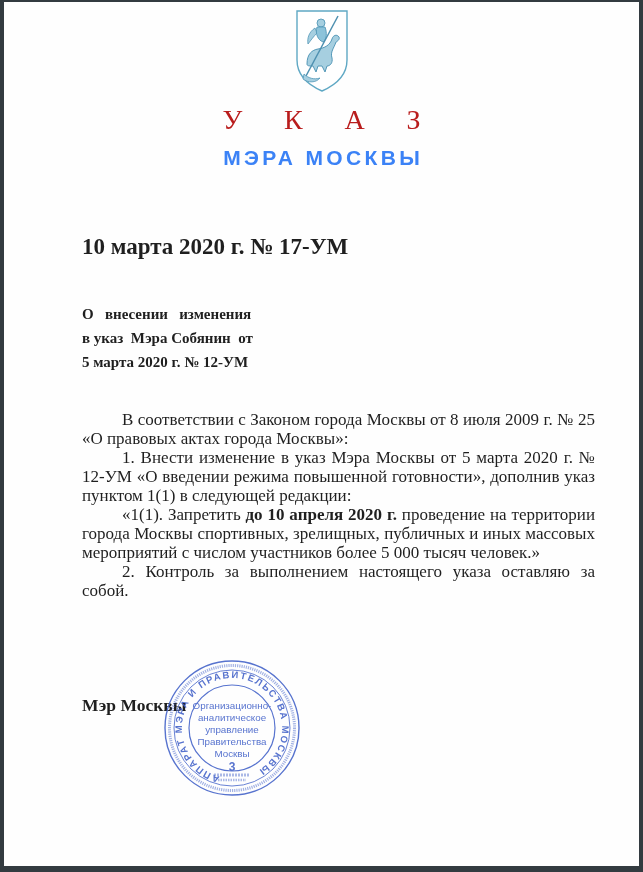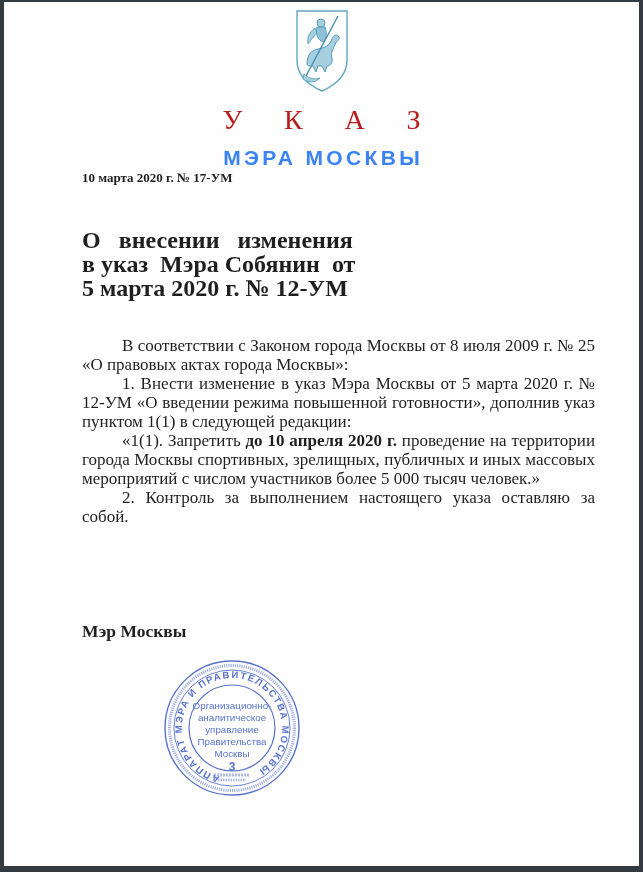--- a/index.html
+++ b/index.html
@@ -29,26 +29,27 @@
     margin-top:10px;
     font-size:21px;
     font-weight:bold;
     letter-spacing:0.16em;
     padding-left:0.16em;
     color:#3b82f6;
     font-family:"Liberation Sans","DejaVu Sans",sans-serif;
   }
   .content{ padding:0 44px 0 78px; }
   .date-line{
-    font-size:13px;
+    margin-top:64px;
+    font-size:23px;
     font-weight:bold;
   }
   .subject{
     margin-top:42px;
-    font-size:24px;
+    font-size:15px;
     font-weight:bold;
     line-height:24px;
   }
   .subject div{ white-space:pre; }
   .body-block{ margin-top:36px; }
   .body-par{
     margin:0;
     font-size:17px;
     line-height:19px;
     text-align:justify;

